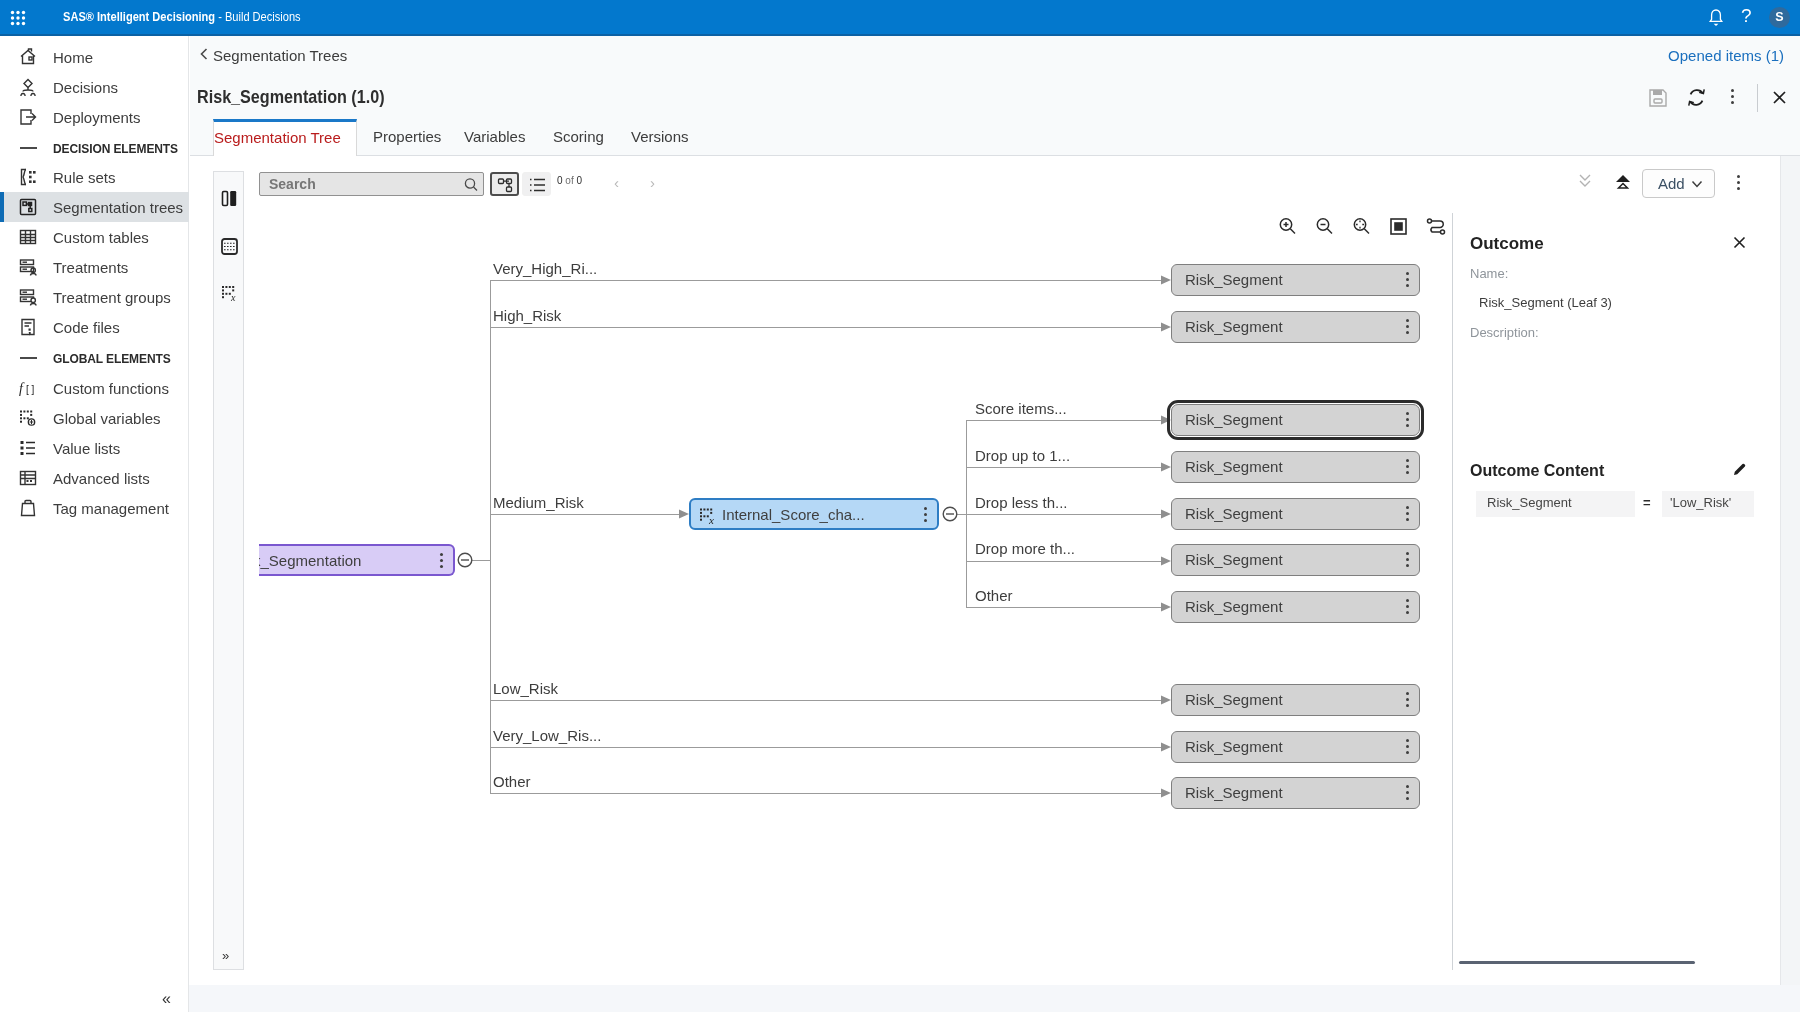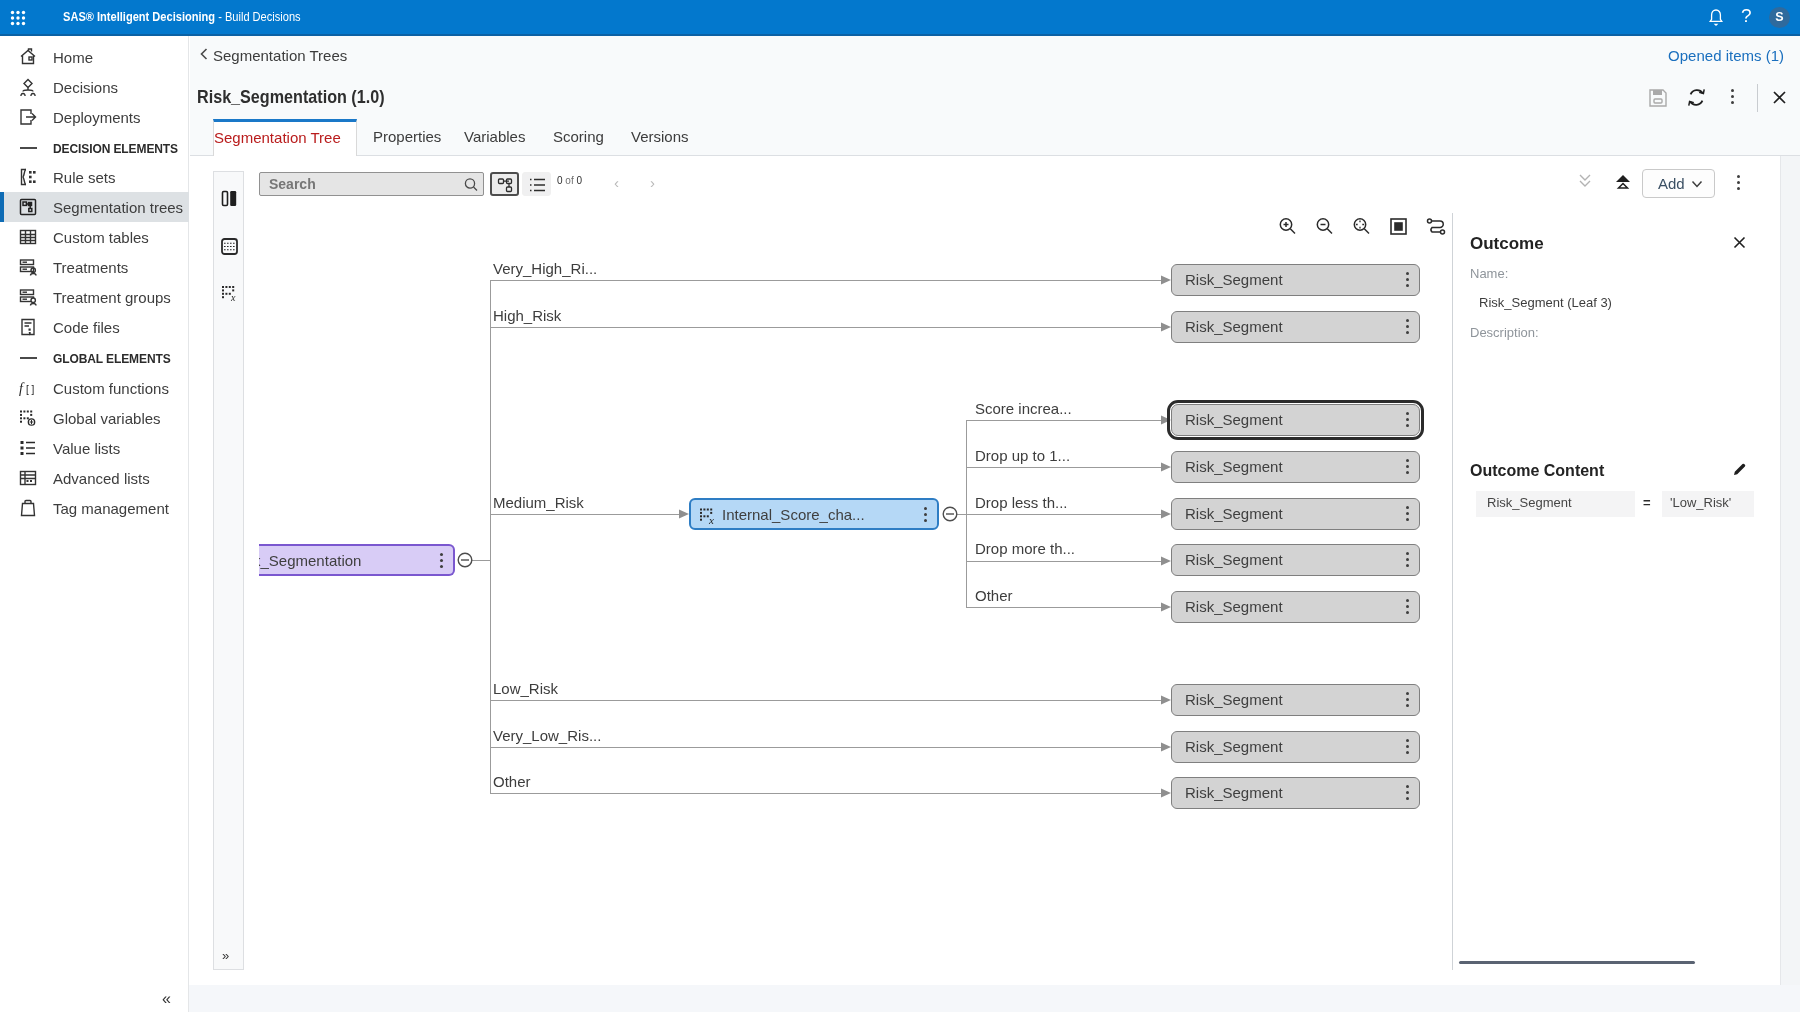--- a/index.html
+++ b/index.html
@@ -552,21 +552,21 @@
         <i></i>
         <i></i>
       </div>
     </div>
   <div class="blabel" style="left:493px;top:260px;">Very_High_Ri...</div>
   <div class="blabel" style="left:493px;top:307px;">High_Risk</div>
   <div class="blabel" style="left:493px;top:494px;">Medium_Risk</div>
   <div class="blabel" style="left:493px;top:680px;">Low_Risk</div>
   <div class="blabel" style="left:493px;top:727px;">Very_Low_Ris...</div>
   <div class="blabel" style="left:493px;top:773px;">Other</div>
-  <div class="blabel" style="left:975px;top:400px;">Score increa...</div>
+  <div class="blabel" style="left:975px;top:400px;">Score items...</div>
   <div class="blabel" style="left:975px;top:447px;">Drop up to 1...</div>
   <div class="blabel" style="left:975px;top:494px;">Drop less th...</div>
   <div class="blabel" style="left:975px;top:540px;">Drop more th...</div>
   <div class="blabel" style="left:975px;top:587px;">Other</div>
 </div>
 
 <div id="panel">
   <div class="ptxt" style="left:17px;top:78px;font-size:17px;font-weight:bold;color:#232323;">Outcome</div>
   <svg style="position:absolute;left:280px;top:80px" width="13" height="13" viewBox="0 0 13 13" stroke="#1f1f1f" stroke-width="1.6">
     <path d="M1.5 1.5 L11.5 11.5 M11.5 1.5 L1.5 11.5"></path>

